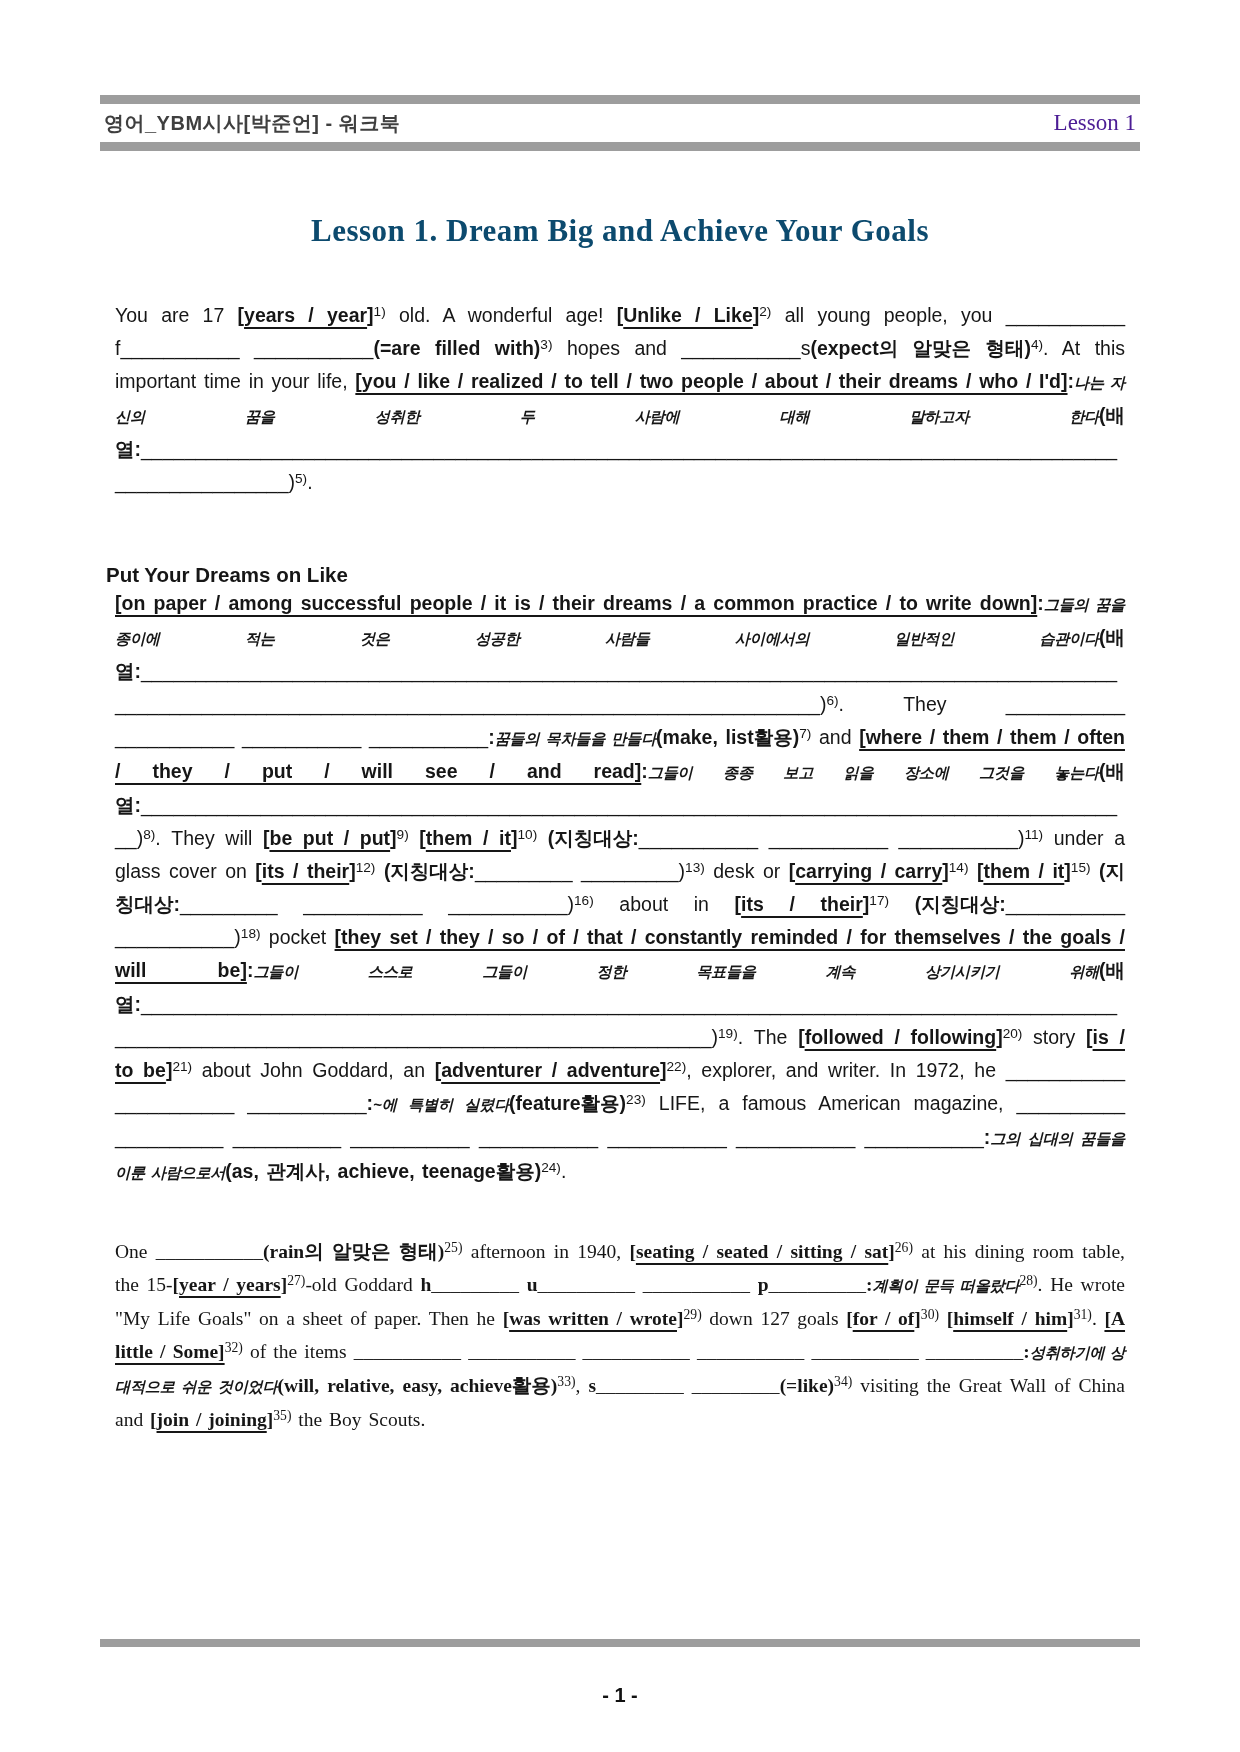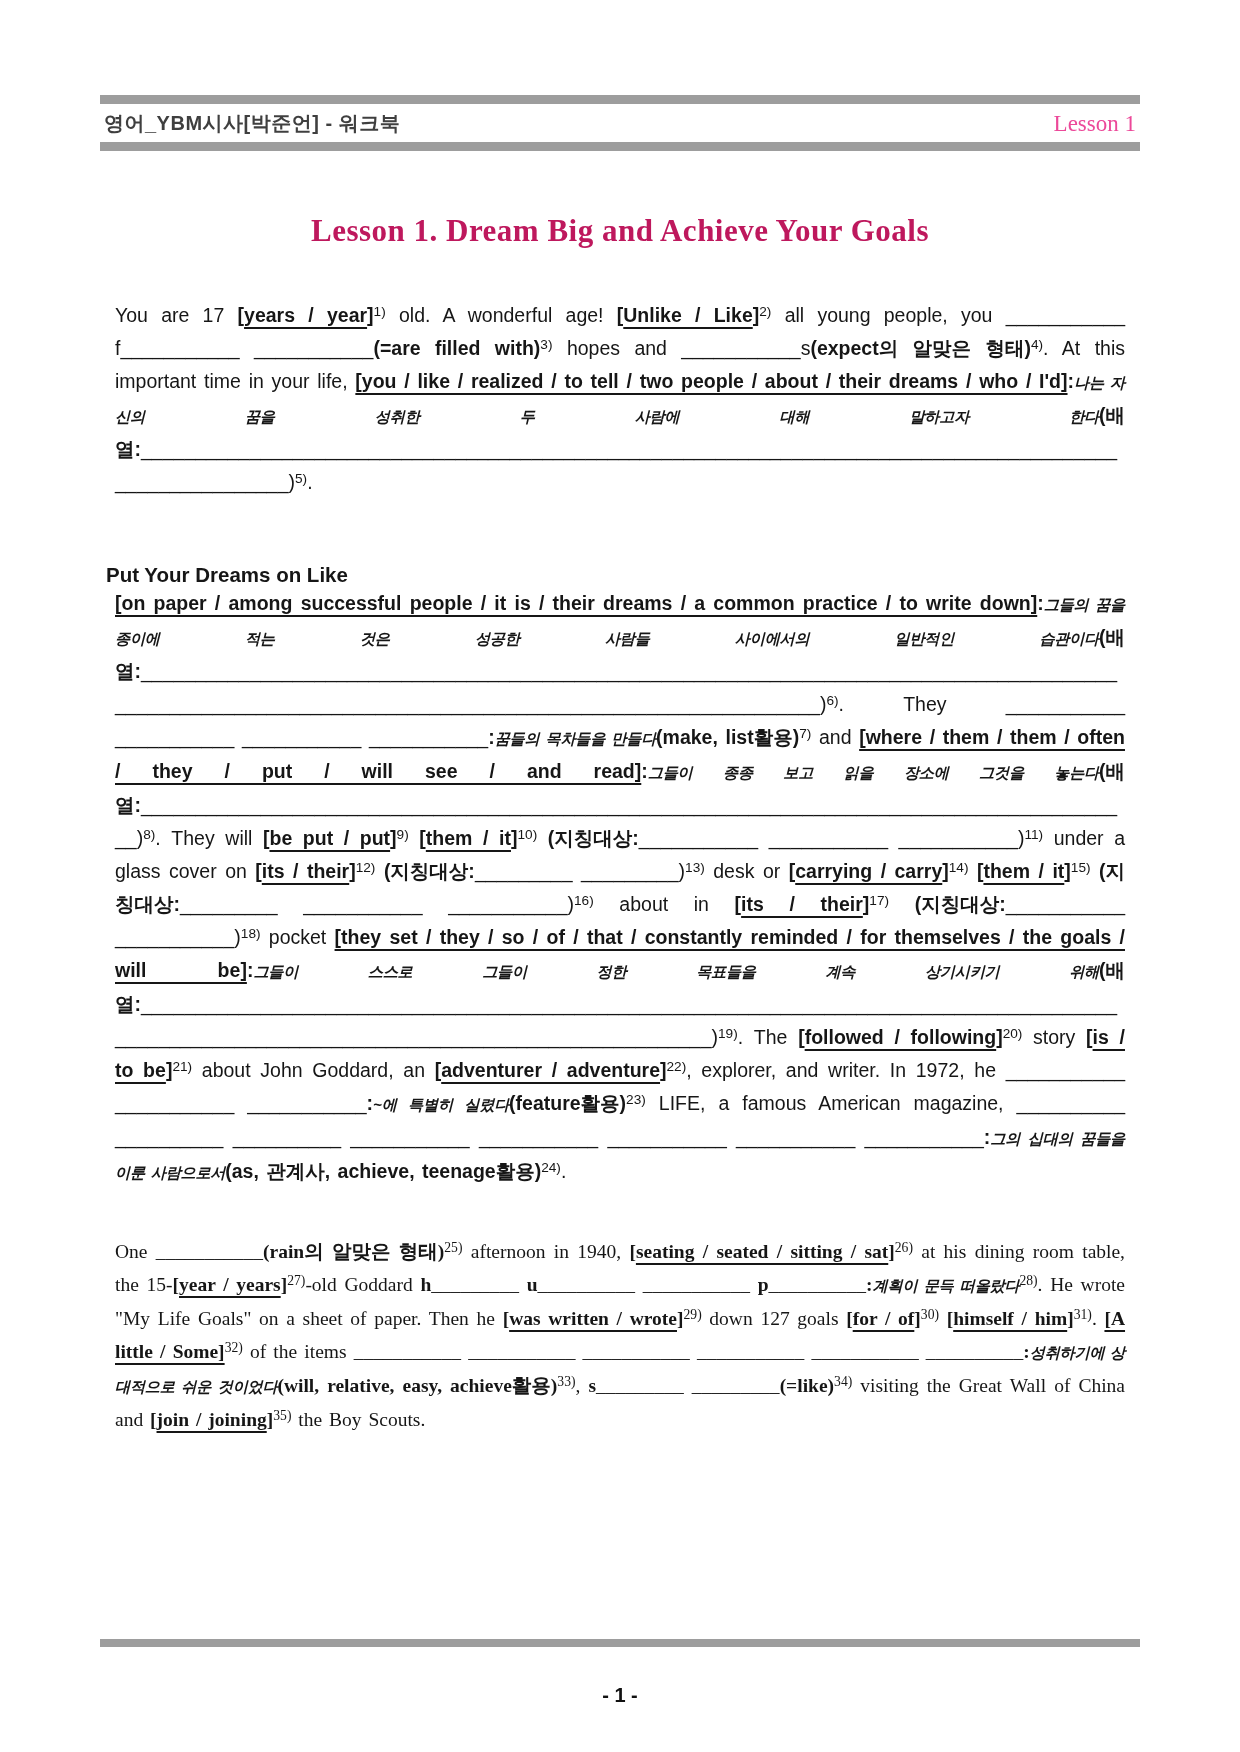--- a/index.html
+++ b/index.html
@@ -4,27 +4,27 @@
 <style>
   html,body{margin:0;padding:0;}
   body{
     width:1240px;height:1752px;background:#ffffff;position:relative;
     font-family:"Liberation Sans","DejaVu Sans",sans-serif;color:#161616;
   }
   .page{position:absolute;left:100px;top:0;width:1040px;height:1752px;}
   
   .hbar{height:9px;background:#9d9d9d;}
   .hbar.top{margin-top:95px;}
-  .hrow{display:flex;justify-content:space-between;align-items:flex-end;padding:6px 4px 5px 4px;}
+  .hrow{display:flex;justify-content:space-between;align-items:flex-start;padding:6px 4px 5px 4px;}
   .htitle{font-weight:bold;font-size:20px;color:#3f3f3f;letter-spacing:0.5px;}
-  .hlesson{font-family:"Liberation Serif","DejaVu Serif",serif;font-size:23px;color:#ec4899;}
+  .hlesson{font-family:"Liberation Serif","DejaVu Serif",serif;font-size:23px;color:#4c1d95;}
   
   .title{
     text-align:center;font-family:"Liberation Serif","DejaVu Serif",serif;
-    font-weight:bold;font-size:31px;color:#be185d;margin:62px 0 0 0;letter-spacing:0.5px;
+    font-weight:bold;font-size:31px;color:#0c4a6e;margin:62px 0 0 0;letter-spacing:0.5px;
   }
   
   .doc{margin-top:50px;}
   .para{
     font-size:19.5px;line-height:33px;text-align:justify;margin:0 15px;
     overflow-wrap:anywhere;word-spacing:2px;
   }
   .para.p1{margin-top:32px;}
   .para.p3{margin-top:46px;font-family:Liberation Serif, serif;}
   .heading{font-size:20.5px;font-weight:bold;margin:64px 6px 0 6px;}

